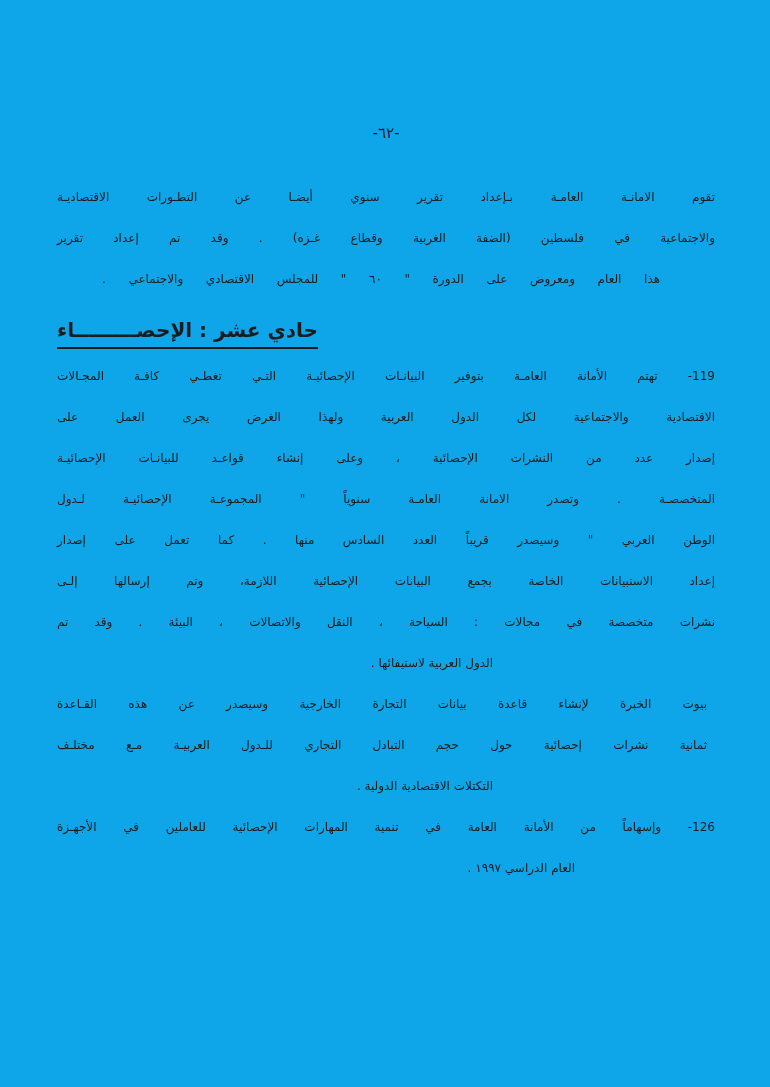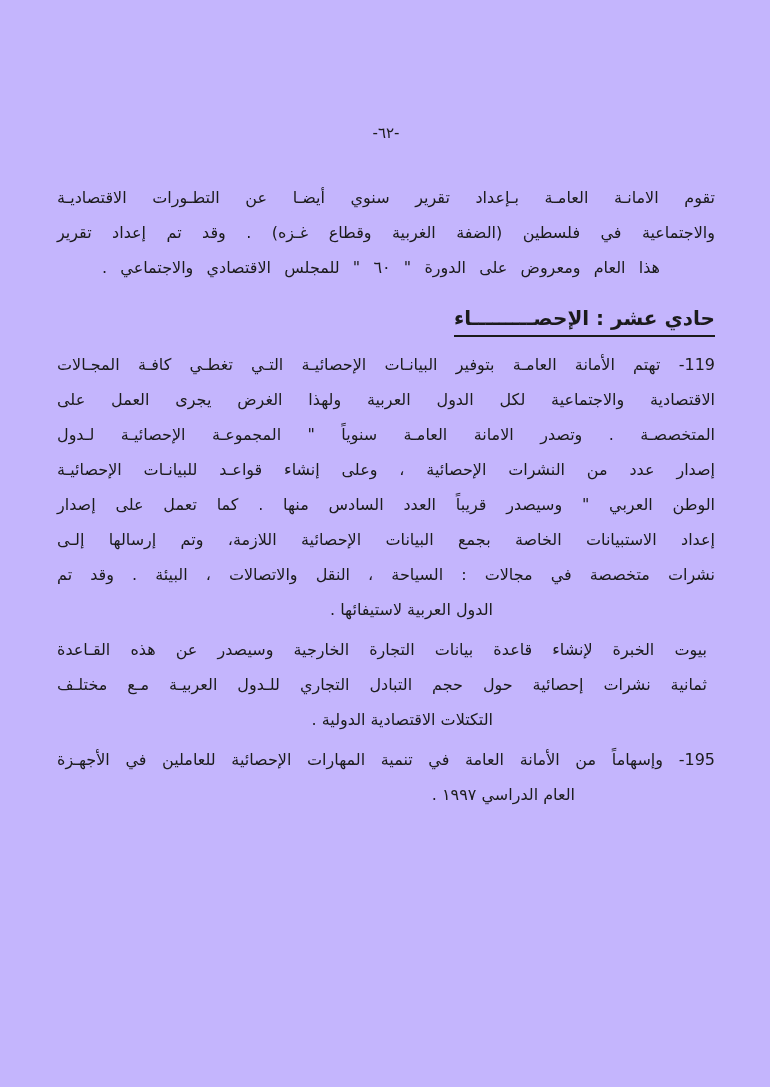--- a/index.html
+++ b/index.html
@@ -5,21 +5,21 @@
   html, body {
     margin: 0;
     padding: 0;
     background: #e8e8e8;
   }
   .page {
     position: relative;
     width: 770px;
     height: 1087px;
     margin: 0 auto;
-    background: #c4b5fd;
+    background: #0ea5e9;
     color: #1b1b1b;
     font-family: "DejaVu Sans", sans-serif;
     direction: rtl;
     overflow: hidden;
     box-sizing: border-box;
     padding: 0 55px 0 57px;
   }
   .page-number {
     margin-top: 122px;
     height: 22px;
@@ -29,46 +29,47 @@
     letter-spacing: 1px;
   }
   .para {
     margin: 0;
   }
   .para.intro { margin-top: 36px; }
   .line {
     display: block;
     height: 35px;
     line-height: 35px;
-    font-size: 16px;
+    font-size: 12px;
     text-align: justify;
     text-align-last: justify;
     white-space: nowrap;
     overflow: visible;
+    margin-top: 6px;
   }
   .line.short-both {
     margin-right: 55px;
     margin-left: 45px;
   }
   .line.tail-deep {
     margin-right: 222px;
     text-align-last: right;
   }
   .line.tail-mid {
     margin-right: 140px;
     text-align-last: right;
   }
   .line.cont-indent {
     margin-right: 8px;
   }
   .heading {
     margin: 20px 0 0 0;
     height: 32px;
     line-height: 26px;
-    text-align: right;
+    text-align: left;
     font-size: 20px;
     font-weight: bold;
   }
   .heading .heading-text {
     display: inline-block;
     border-bottom: 2px solid #1b1b1b;
     padding-bottom: 4px;
   }
   .para.numbered-152 { margin-top: 10px; }
   .para.numbered-153 { margin-top: 5px; }
@@ -87,32 +88,32 @@
     <div class="line short-both">هذا العام ومعروض على الدورة " ٦٠ " للمجلس الاقتصادي والاجتماعي .</div>
   </div>
 
   <div class="heading">
     <span class="heading-text">حادي عشر : الإحصـــــــــاء</span>
   </div>
 
   <div class="para numbered-152">
     <div class="line">119- تهتم الأمانة العامـة بتوفير البيانـات الإحصائيـة التـي تغطـي كافـة المجـالات</div>
     <div class="line">الاقتصادية والاجتماعية لكل الدول العربية ولهذا الغرض يجرى العمل على</div>
+    <div class="line">إصدار عدد من النشرات الإحصائية ، وعلى إنشاء قواعـد للبيانـات الإحصائيـة</div>
     <div class="line">المتخصصـة . وتصدر الامانة العامـة سنوياً " المجموعـة الإحصائيـة لـدول</div>
-    <div class="line">إصدار عدد من النشرات الإحصائية ، وعلى إنشاء قواعـد للبيانـات الإحصائيـة</div>
     <div class="line">الوطن العربي " وسيصدر قريباً العدد السادس منها . كما تعمل على إصدار</div>
     <div class="line">إعداد الاستبيانات الخاصة بجمع البيانات الإحصائية اللازمة، وتم إرسالها إلـى</div>
     <div class="line">نشرات متخصصة في مجالات : السياحة ، النقل والاتصالات ، البيئة . وقد تم</div>
     <div class="line tail-deep">الدول العربية لاستيفائها .</div>
   </div>
 
   <div class="para numbered-153">
     <div class="line cont-indent">بيوت الخبرة لإنشاء قاعدة بيانات التجارة الخارجية وسيصدر عن هذه القـاعدة</div>
     <div class="line cont-indent">ثمانية نشرات إحصائية حول حجم التبادل التجاري للـدول العربيـة مـع مختلـف</div>
     <div class="line tail-deep">التكتلات الاقتصادية الدولية .</div>
   </div>
 
   <div class="para numbered-154">
-    <div class="line">195- وإسهاماً من الأمانة العامة في تنمية المهارات الإحصائية للعاملين في الأجهـزة</div>
+    <div class="line">126- وإسهاماً من الأمانة العامة في تنمية المهارات الإحصائية للعاملين في الأجهـزة</div>
     <div class="line tail-mid">العام الدراسي ١٩٩٧ .</div>
   </div>
 
 </div>
 
 </body></html>

